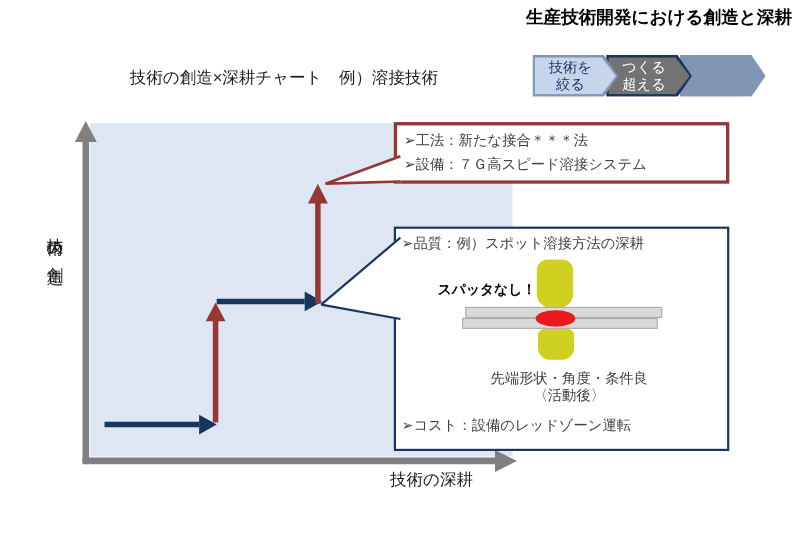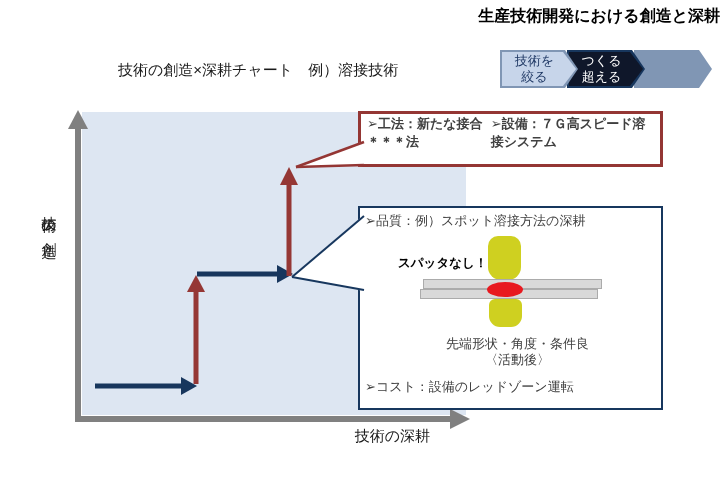--- a/index.html
+++ b/index.html
@@ -16,31 +16,31 @@
   .chev{position:relative;height:38px;width:78px;}
   .chev + .chev{margin-left:-11px;}
   .chev-outer,.chev-inner{
     clip-path:polygon(0 0, calc(100% - 13px) 0, 100% 50%, calc(100% - 13px) 100%, 0 100%);}
   .chev-outer{position:absolute;inset:0;}
   .chev-inner{position:absolute;inset:2px;display:flex;flex-direction:column;
     align-items:center;justify-content:center;font-size:13px;line-height:1.2;padding-right:9px;box-sizing:border-box;}
   .chev.light .chev-outer{background:#8096b4;}
   .chev.light .chev-inner{background:#c7d5ea;color:#1f3864;}
   .chev.dark .chev-outer{background:#17365d;}
-  .chev.dark .chev-inner{background:#0f172a;color:#fff;}
-  #chev-1{z-index:3;margin-left:16px;} #chev-2{z-index:2;} #chev-3{z-index:1;}
+  .chev.dark .chev-inner{background:#737373;color:#fff;}
+  #chev-1{z-index:3;} #chev-2{z-index:2;} #chev-3{z-index:1;}
 
   
   #svg-bg{top:0;left:0;z-index:1;}
   #svg-wedges{top:0;left:0;z-index:4;pointer-events:none;}
 
   
   .callout{background:#fff;box-sizing:border-box;z-index:3;font-size:13px;color:#404040;}
   #red-box{left:358px;top:111px;width:305px;height:56px;border:3px solid #943634;
-    display:flex;flex-direction:row;justify-content:space-evenly;padding:1px 6px;font-weight:bold;}
+    display:flex;flex-direction:column;justify-content:space-evenly;padding:1px 6px;}
   #blue-box{left:358px;top:193px;width:305px;height:204px;border:2px solid #17375e;margin-top:13px;}
   #quality-line{top:4px;left:5px;}
   #cost-line{top:170px;left:5px;}
   .center-cap{left:0;width:100%;text-align:center;padding-left:14px;box-sizing:border-box;}
   #cap1{top:127px;} #cap2{top:143px;}
   #spatter{left:38px;top:47px;font-weight:bold;font-size:12.5px;color:#000;}
 
   
   .electrode{background:#cfd020;}
   #electrode-top{left:128px;top:28px;width:33px;height:44px;border-radius:10px 10px 13px 13px;z-index:1;}

